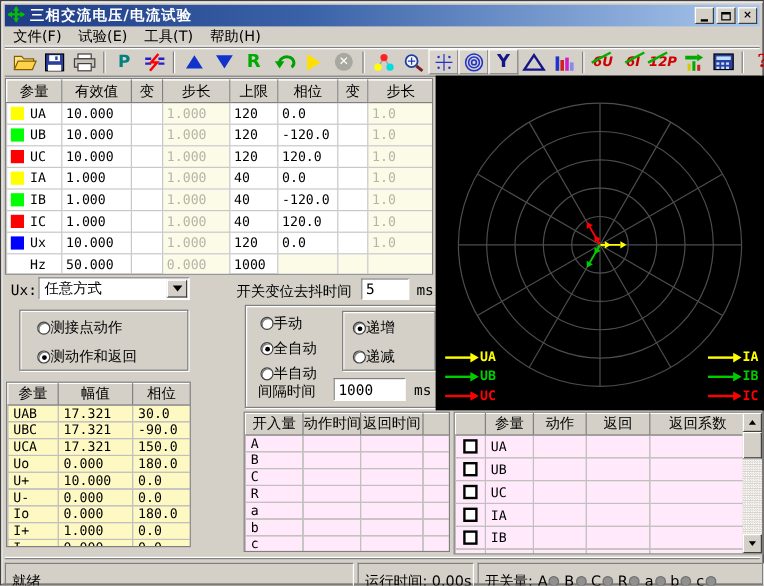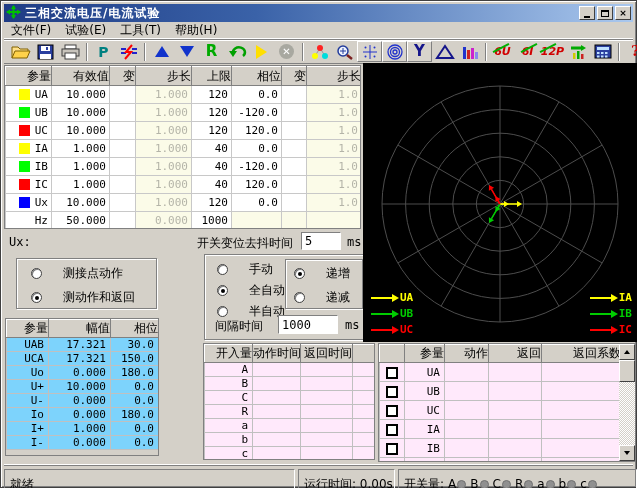--- a/index.html
+++ b/index.html
@@ -31,51 +31,51 @@
   .ticon { font-weight:bold; font-size:13px; line-height:1; }
   .tri-up { width:0; height:0; border-left:7px solid transparent; border-right:7px solid transparent; border-bottom:11px solid #1133cc; }
   .tri-down { width:0; height:0; border-left:7px solid transparent; border-right:7px solid transparent; border-top:11px solid #1133cc; }
   .play-tri { width:0; height:0; border-top:7px solid transparent; border-bottom:7px solid transparent; border-left:11px solid #ffdf00; }
   .stop-circ { width:15px; height:15px; border-radius:50%; background:#a8a8a0; color:#fff; font-weight:bold; font-size:10px; display:flex; align-items:center; justify-content:center; }
   .num-icon { color:#d00000; font-weight:bold; font-size:11px; position:relative; font-style:italic; }
   .num-icon::after { content:''; position:absolute; left:-2px; top:2px; width:18px; height:2px; background:#00b000; transform:rotate(-28deg); }
 
   
   .panel { position:absolute; }
-  table { border-collapse:collapse; table-layout:fixed;text-align:right; }
+  table { border-collapse:collapse; table-layout:fixed; }
   .main-table { left:3px; top:64px; width:357px; height:164px; background:#fff; border:1px solid #808080; overflow:hidden; }
   .main-table table { width:100%; }
   th { background:#d4d0c8; border:1px solid; border-color:#fff #808080 #808080 #fff; font-weight:normal; font-size:12px; height:19px; overflow:hidden; white-space:nowrap; }
   .main-table td { border:1px solid #c8c8c8; height:18px; padding:0 3px; font-family:"DejaVu Sans Mono", monospace; font-size:11px; white-space:nowrap; overflow:hidden; }
   .c-step { background:#fbfbe8; color:#b4b4a8; }
   .main-table tr:last-child .c-phase, .main-table tr:last-child .c-var2, .main-table tr:last-child .c-step2 { background:#fbfbe8; }
   .swatch { display:inline-block; width:11px; height:11px; vertical-align:-2px; margin-right:5px; }
 
   
   .lbl { position:absolute; font-size:12px; white-space:nowrap; }
   .mono { font-family:"DejaVu Sans Mono", monospace; }
   .combobox { position:absolute; left:31px; top:230px; width:126px; height:19px; background:#fff; border:1px solid; border-color:#808080 #fff #fff #808080; display:flex; align-items:center; }
   .combobox .val { flex:1; padding-left:4px; font-size:12px; }
   .combo-btn { width:17px; height:15px; margin:1px; background:#d4d0c8; border:1px solid; border-color:#fff #404040 #404040 #fff; display:flex; align-items:center; justify-content:center; }
   .arrow-down { width:0; height:0; border-left:4px solid transparent; border-right:4px solid transparent; border-top:5px solid #000; }
   .field { position:absolute; border:1px solid; border-color:#808080 #fff #fff #808080; background:#fff; font-family:"DejaVu Sans Mono", monospace; font-size:12px; padding:1px 3px; }
 
   
   .groupbox { position:absolute; border:1px solid #808080; box-shadow:inset 1px 1px 0 #fff, 1px 1px 0 #fff; }
-  .radio-row { position:absolute; display:flex; align-items:center; gap:21px; font-size:12px; white-space:nowrap; }
+  .radio-row { position:absolute; display:flex; align-items:center; gap:0; font-size:12px; white-space:nowrap; }
   .radio { width:11px; height:11px; border-radius:50%; background:#fff; border:1px solid #404040; box-shadow:inset 1px 1px 0 #808080; position:relative; flex:0 0 auto; }
   .radio.on::after { content:''; position:absolute; left:3px; top:3px; width:4px; height:4px; border-radius:50%; background:#000; }
 
   
   .sub-table { border:1px solid #808080; overflow:hidden; background:#d4d0c8; }
   .sub-table table { width:100%; }
   .sub-table th { font-size:12px; height:17px; }
   .sub-table td { height:13px; padding:0 4px; font-family:"DejaVu Sans Mono", monospace; font-size:11px; border:1px solid #c0c0c0; white-space:nowrap; overflow:hidden; }
   .derived { left:4px; top:317px; width:154px; height:138px; }
-  .derived td { background:#7dd3fc; }
+  .derived td { background:#fef9c3; }
   .inputs { left:202px; top:342px; width:172px; height:117px; }
   .inputs td { background:#ffe9fb; height:14px; }
   .results { left:377px; top:342px; width:258px; height:119px; }
   .results td { background:#ffe9fb; height:19px; }
   .results .tbl-wrap { position:absolute; left:0; top:0; right:16px; bottom:0; overflow:hidden; }
   .checkbox { display:inline-block; width:12px; height:12px; background:#fff; border:2px solid #000; vertical-align:middle; }
 
   
   .vscroll { position:absolute; right:0; top:0; width:16px; bottom:0; background:repeating-conic-gradient(#fff 0 25%, #d4d0c8 0 50%) 0 0/2px 2px; }
   .sbtn { position:absolute; left:0; width:16px; height:16px; background:#d4d0c8; border:1px solid; border-color:#fff #404040 #404040 #fff; display:flex; align-items:center; justify-content:center; }
@@ -385,20 +385,26 @@
             <td class="c-val">1000</td>
             <td class="c-val c-phase"></td>
             <td class="c-var c-var2"></td>
             <td class="c-step c-step2"></td>
           </tr>
         </tbody>
     </table>
   </div>
 
   <span class="lbl mono" style="left:8px; top:234px;">Ux:</span>
+  <div class="combobox">
+    <span class="val">任意方式</span>
+    <span class="combo-btn">
+        <span class="arrow-down"></span>
+      </span>
+  </div>
   <span class="lbl" style="left:196px; top:234px;">开关变位去抖时间</span>
   <input class="field" style="left: 300px; top: 231px; width: 40px; height: 18px;" readonly="" value="5">
   <span class="lbl mono" style="left:346px; top:234px;">ms</span>
 
   <div class="groupbox" style="left:15px; top:257px; width:141px; height:51px;"></div>
   <div class="panel" style="left:30px; top:264px;">
 
       <div class="radio-row" style="position:relative; margin-bottom:7px;">
         <span class="radio"></span>
         <span>测接点动作</span>
@@ -461,20 +467,25 @@
           </tr>
         </thead>
       <tbody>
 
           <tr>
             <td>UAB</td>
             <td>17.321</td>
             <td>30.0</td>
           </tr>
 
+          <tr>
+            <td>UBC</td>
+            <td>17.321</td>
+            <td>-90.0</td>
+          </tr>
 
           <tr>
             <td>UCA</td>
             <td>17.321</td>
             <td>150.0</td>
           </tr>
 
           <tr>
             <td>Uo</td>
             <td>0.000</td>

